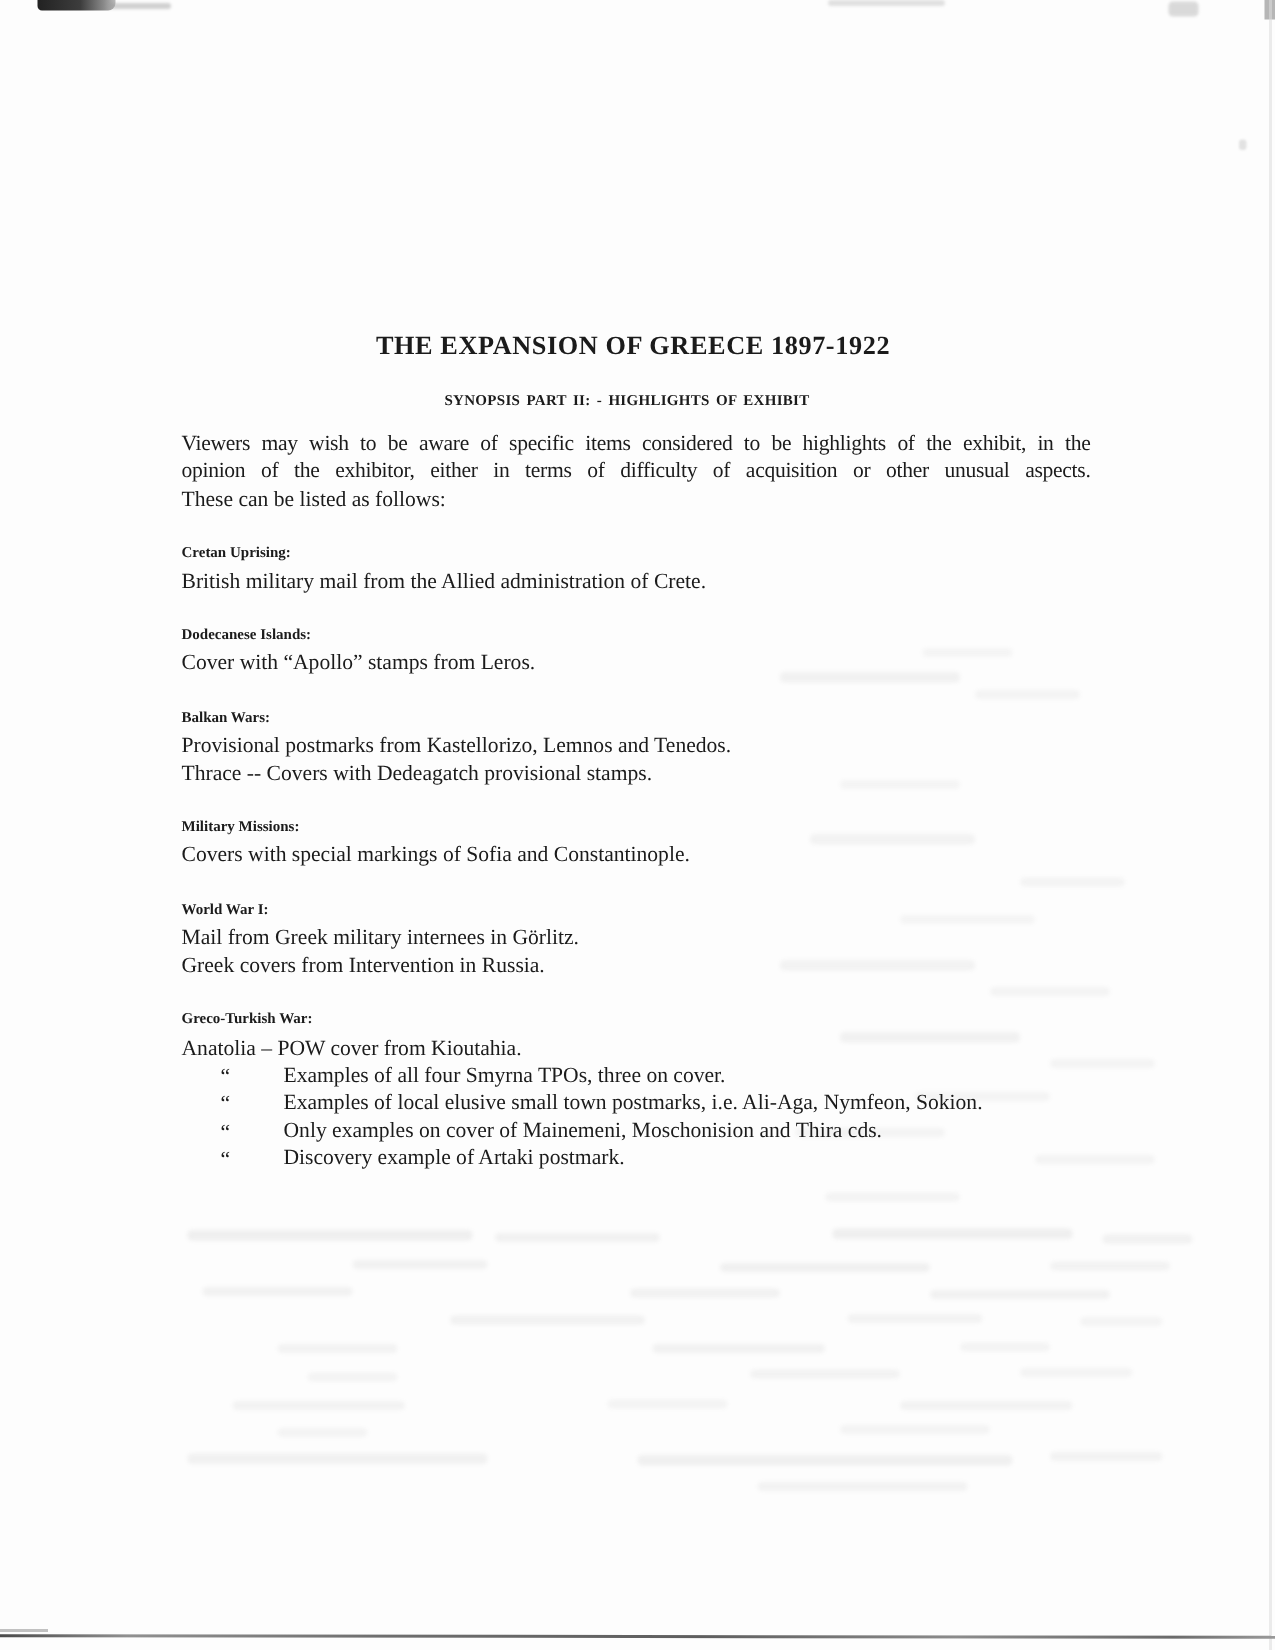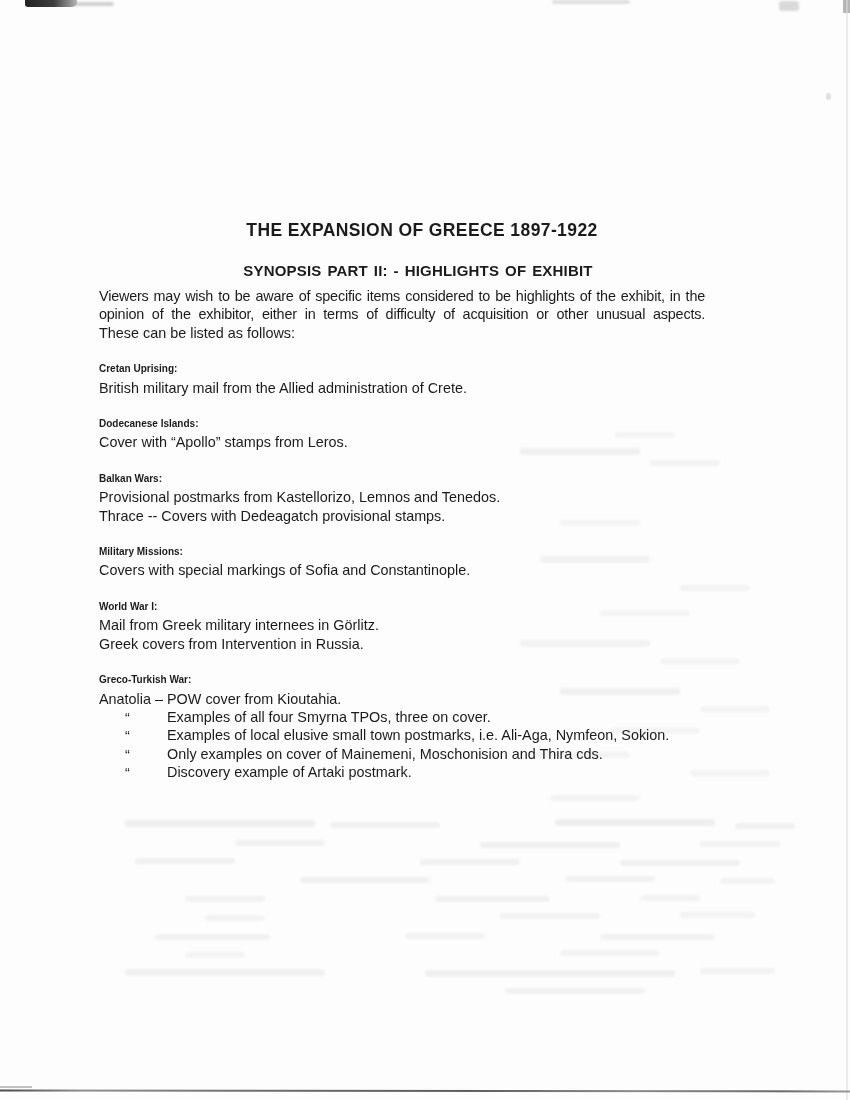--- a/index.html
+++ b/index.html
@@ -6,52 +6,52 @@
     margin: 0;
     padding: 0;
     background: #ffffff;
   }
   .page {
     position: relative;
     width: 850px;
     height: 1100px;
     background: var(--paper, #fdfdfd);
     overflow: hidden;
-    font-family: Liberation Sans, sans-serif;
+    font-family: Liberation Serif, serif;
     color: var(--ink, #1b1b1b);
   }
 
   
   .doc-title {
     position: absolute;
     top: 208px;
     left: 0;
     width: 844px;
     text-align: center;
     font-size: 17.5px;
     font-weight: bold;
     letter-spacing: 0.4px;
   }
   .doc-subtitle {
     position: absolute;
     top: 247px;
     left: 0;
     width: 836px;
     text-align: center;
-    font-size: 15px;
+    font-size: 10px;
     font-weight: bold;
     letter-spacing: 0.2px;
     word-spacing: 1.5px;
     margin-top: 15px;
   }
 
   
   .doc-body {
     position: absolute;
-    left: 99px;
+    left: 121px;
     top: 287px;
     width: 606px;
     font-size: 14.4px;
     line-height: 18.4px;
   }
   .intro-line {
     text-align: justify;
     text-align-last: justify;
     letter-spacing: -0.2px;
   }

